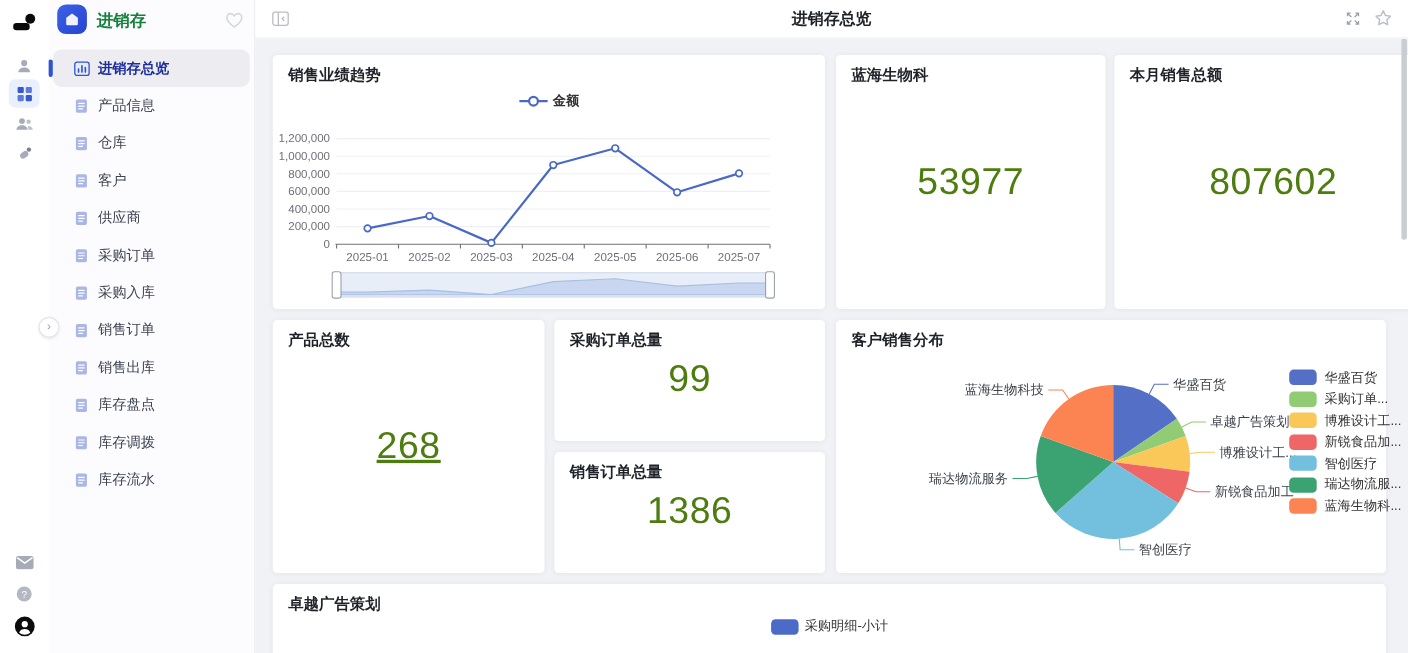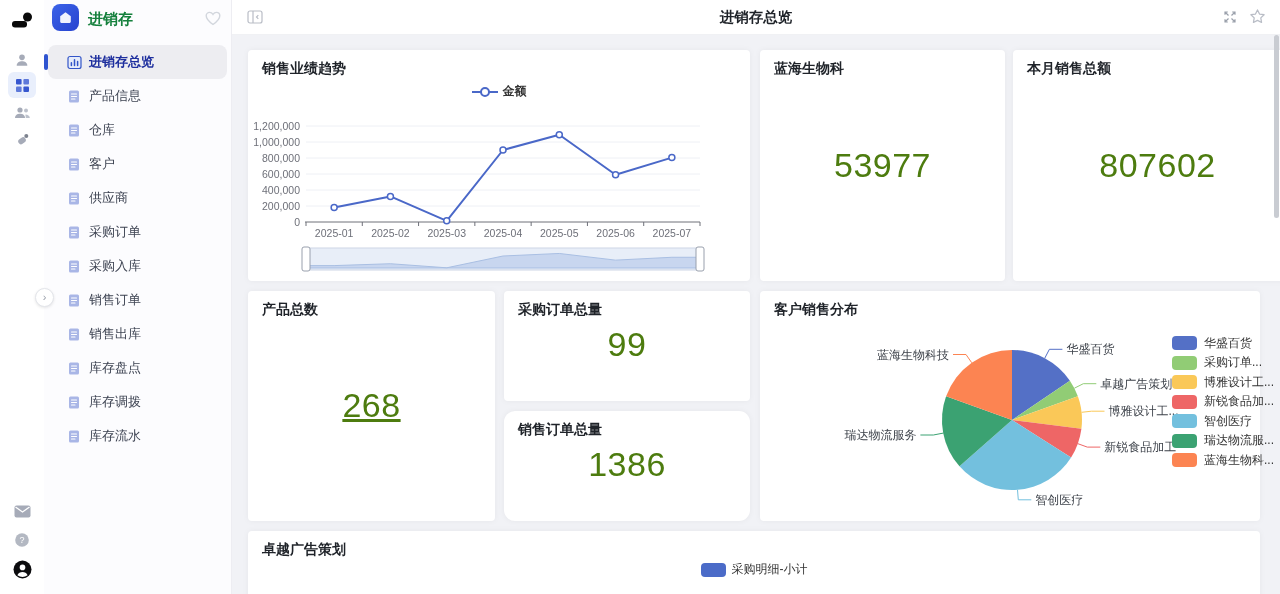--- a/index.html
+++ b/index.html
@@ -41,21 +41,21 @@
   .content { position:absolute; left:232px; top:35px; width:1048px; height:559px; background:#f1f2f6; overflow:hidden; z-index:1; }
   .scroll-thumb { position:absolute; right:1px; top:0; width:5px; height:183px; background:#c9ccd2; border-radius:3px; }
   .card { position:absolute; background:#fff; border-radius:4px; box-shadow:0 0 6px rgba(15,23,42,.05); }
   .card-title { position:absolute; left:14px; top:10px; font-size:14px; font-weight:bold; color:#1f2329; }
   .stat-value { position:absolute; left:0; width:100%; text-align:center; font-size:34px; color:#4d7c0f; letter-spacing:.5px; }
   #card-sales-trend   { left:16px;  top:15px;  width:502px;  height:231px;padding-left:14px; }
   #card-purchase-month{ left:528px; top:15px;  width:245px;  height:231px; }
   #card-sales-month   { left:781px; top:15px;  width:289px;  height:231px; }
   #card-product-total { left:16px;  top:256px; width:247px;  height:230px; }
   #card-purchase-orders{ left:272px; top:256px; width:246px; height:110px; }
-  #card-sales-orders  { left:272px; top:376px; width:246px;  height:110px;border-radius:11px; }
+  #card-sales-orders  { left:272px; top:376px; width:246px;  height:110px; }
   #card-customer-dist { left:528px; top:256px; width:500px;  height:230px; }
   #card-category-purchase { left:16px; top:496px; width:1012px; height:80px; }
   .chart-legend-top { position:absolute; left:0; top:33px; width:100%; display:flex; justify-content:center; align-items:center; gap:5px; cursor:pointer; }
   .chart-legend-top span { font-size:12px; color:#333;font-weight:bold; }
   #line-chart { position:absolute; left:6px; top:58px; }
   #pie-chart { position:absolute; left:0; top:0; }
   .pie-legend { position:absolute; left:412px; top:45px; display:flex; flex-direction:column; gap:5.5px; }
   .pie-legend-row { display:flex; align-items:center; gap:7px; height:14px; cursor:pointer; }
   .pie-legend-swatch { width:25px; height:14px; border-radius:4px; flex:none; }
   .pie-legend-label { font-size:12px; color:#333; white-space:nowrap; }

